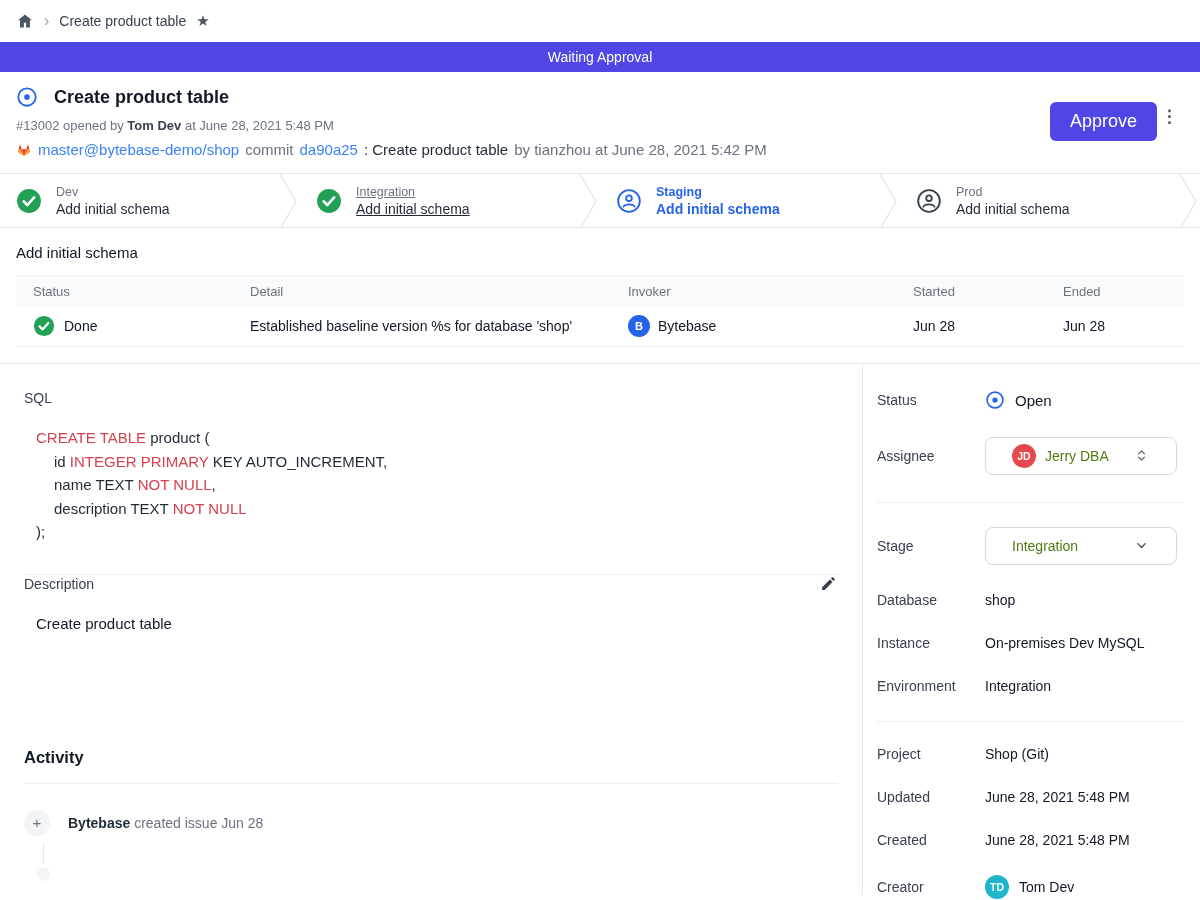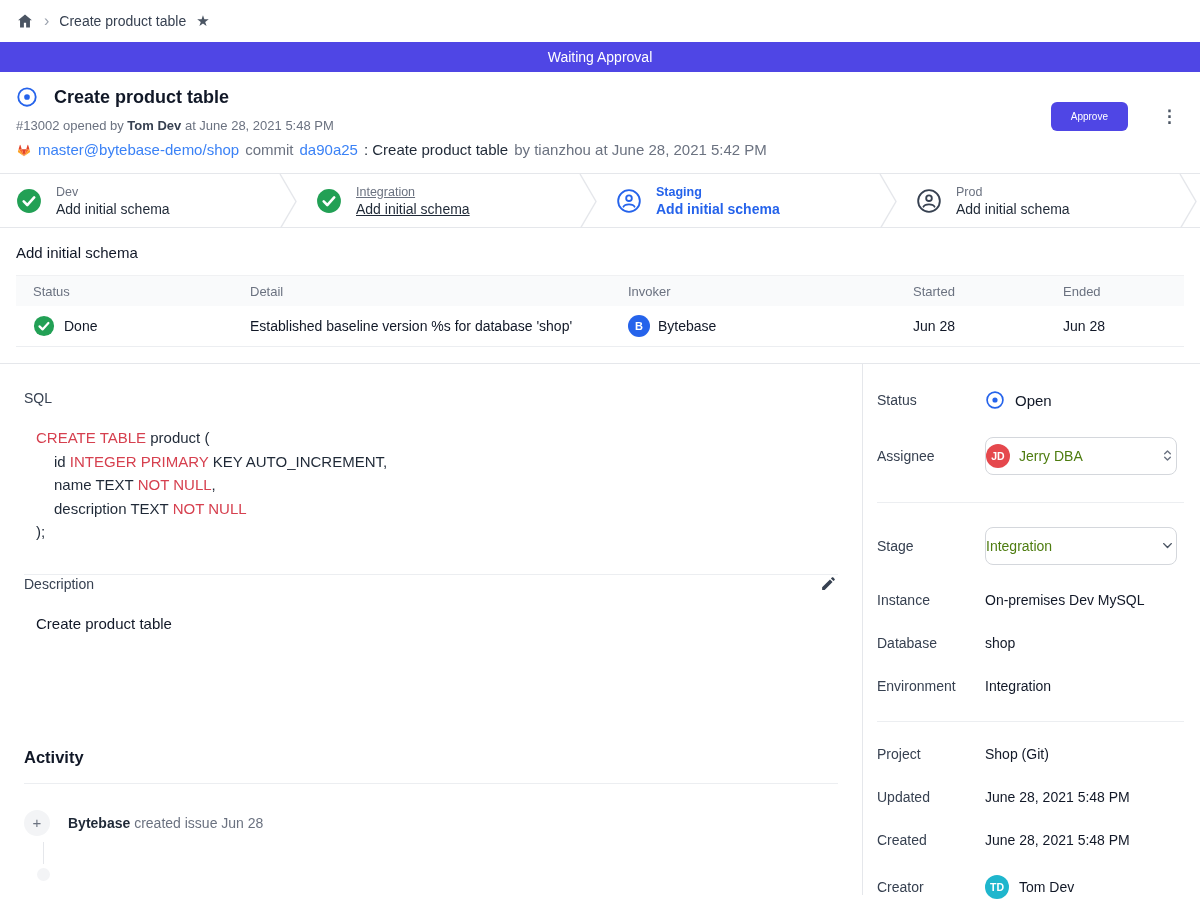--- a/index.html
+++ b/index.html
@@ -22,22 +22,22 @@
 
   
   .hdr { position:relative; padding:14px 16px 15px; }
   .hdr-title-row { display:flex; align-items:center; gap:16px; }
   .hdr-title { font-size:18px; font-weight:700; color:#111827; }
   .hdr-meta { margin-top:10px; font-size:13px; color:#6b7280; }
   .hdr-meta .author { color:#374151; font-weight:600; }
   .hdr-commit { margin-top:8px; font-size:15px; color:#6b7280; display:flex; align-items:center; gap:6px; }
   .lnk { color:#3b82f6; text-decoration:none; cursor:pointer; }
   .dark { color:#1f2937; }
-  .approve-btn { position:absolute; right:72px; top:30px; background:#4f46e5; color:#fff;
-    border:none; border-radius:6px; font-size:10px; font-weight:500; padding:9px 20px;
+  .approve-btn { position:absolute; right:43px; top:30px; background:#4f46e5; color:#fff;
+    border:none; border-radius:6px; font-size:18px; font-weight:500; padding:9px 20px;
     font-family:"Liberation Sans", sans-serif; cursor:pointer; }
   .kebab { position:absolute; right:22px; top:36px; color:#4b5563; font-size:17px; font-weight:700;
     letter-spacing:0; cursor:pointer; line-height:1.1; }
 
   
   .pipeline { display:flex; align-items:stretch; height:55px;
     border-top:1px solid #e5e7eb; border-bottom:1px solid #e5e7eb; overflow:hidden; }
   .stage { flex:1 1 0; display:flex; align-items:center; gap:14px; padding-left:16px; cursor:pointer; min-width:0; }
   .stage .sicon { width:26px; height:26px; flex:none; display:flex; }
   .stage-txt { display:flex; flex-direction:column; gap:2px; }
@@ -85,21 +85,21 @@
   .tl-line { position:absolute; left:19px; top:32px; width:1px; height:22px; background:#e5e7eb; }
   .tl-next { position:absolute; left:13px; top:58px; width:13px; height:13px; border-radius:50%; background:#f3f4f6; }
 
   
   .srow { display:flex; align-items:center; margin-bottom:27px; }
   .srow .slabel { width:108px; flex:none; font-size:14px; color:#374151; }
   .sval { font-size:14px; color:#111827; font-weight:500; }
   .sval-lg { font-size:15px; }
   .status-val { display:flex; align-items:center; gap:10px; }
   .select { width:192px; height:38px; border:1px solid #d4d7dc; border-radius:8px; background:#fff;
-    display:flex; align-items:center; gap:9px; padding:0 0; cursor:pointer; }
+    display:flex; align-items:center; gap:9px; padding:0 26px; cursor:pointer; }
   .select .sel-text { flex:1 1 auto; font-size:14px; color:#4d7c0f; }
   .sdiv { border:none; border-top:1px solid #eceef1; margin:2px 0 24px; }
   .ic16 { width:16px; height:16px; display:flex; flex:none; }
   .ic18 { width:18px; height:18px; display:flex; flex:none; }
   .ic20 { width:20px; height:20px; display:flex; flex:none; }
   .ic22 { width:22px; height:22px; display:flex; flex:none; }
 </style>
 </head>
 <body>
 
@@ -326,26 +326,26 @@
         <span class="sel-text">Integration</span>
         <span class="ic16">
           <svg viewBox="0 0 16 16" width="15" height="15" fill="none" stroke="#4b5563" stroke-width="1.5" stroke-linecap="round" stroke-linejoin="round">
               <path d="M4 6l4 4.2L12 6"></path>
             </svg>
         </span>
       </span>
     </div>
 
     <div class="srow">
+      <span class="slabel">Database</span>
+      <span class="sval">shop</span>
+    </div>
+    <div class="srow">
       <span class="slabel">Instance</span>
       <span class="sval">On-premises Dev MySQL</span>
-    </div>
-    <div class="srow">
-      <span class="slabel">Database</span>
-      <span class="sval">shop</span>
     </div>
     <div class="srow">
       <span class="slabel">Environment</span>
       <span class="sval">Integration</span>
     </div>
 
     <hr class="sdiv">
 
     <div class="srow">
       <span class="slabel">Project</span>

